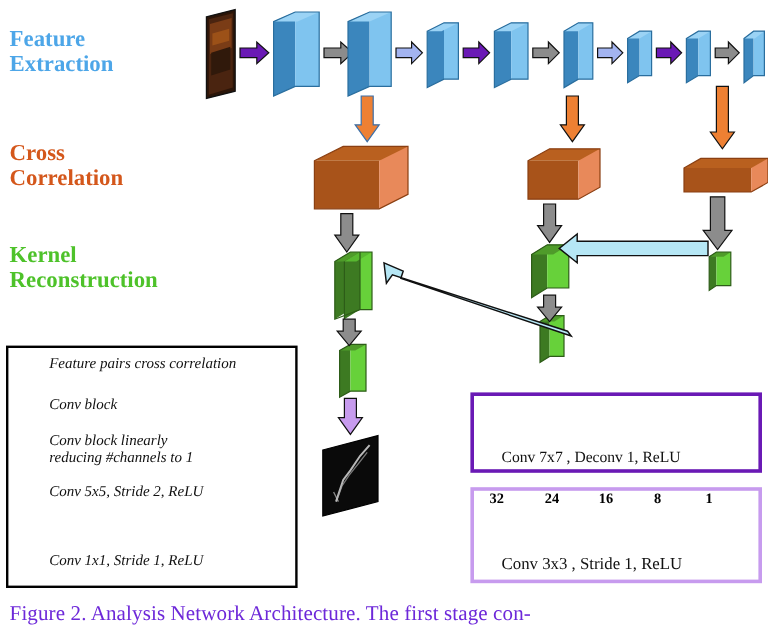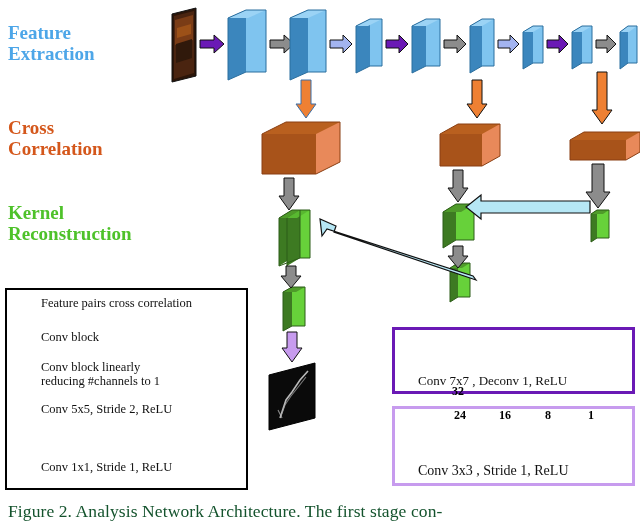--- a/index.html
+++ b/index.html
@@ -9,34 +9,34 @@
   svg.canvas{position:absolute;left:0;top:0;width:640px;height:527px;}
 
   .stage-label{position:absolute;font-weight:bold;font-size:19px;line-height:21px;
                font-family:"Liberation Serif", serif;white-space:pre-line;}
   #stage-feature{left:8px;top:22px;}
   #stage-cross{left:8px;top:117px;}
   #stage-kernel{left:8px;top:202px;}
 
   .legend-box{position:absolute;left:5px;top:288px;width:243px;height:202px;
               border:2px solid #000;background:#fff;box-sizing:border-box;}
-  .legend-row{position:absolute;display:flex;align-items:flex-start;}
+  .legend-row{position:absolute;display:flex;align-items:flex-start;font-style:italic;}
   .legend-text{font-size:12.5px;line-height:14px;color:#111;margin-left:3px;
                font-family:"Liberation Serif", serif;white-space:pre-line;}
 
   .inset{position:absolute;background:#fff;box-sizing:border-box;}
   #inset-top{left:392px;top:327px;width:243px;height:67px;border:3px solid #6a19b5;}
   #inset-bot{left:392px;top:406px;width:243px;height:80px;border:3px solid #c79bee;}
   .inset-caption{position:absolute;left:6px;font-size:13px;color:#111;
                  font-family:"Liberation Serif", serif;white-space:nowrap;}
   .chan-lab{position:absolute;font-size:12px;font-weight:bold;color:#000;
             font-family:"Liberation Serif", serif;}
 
   .caption{position:absolute;left:8px;top:501px;width:628px;font-size:17.5px;
-           color:#14532d;font-family:"Liberation Serif", serif;letter-spacing:.1px;}
+           color:#6d28d9;font-family:"Liberation Serif", serif;letter-spacing:.1px;}
 </style>
 </head>
 <body>
 
 <div class="fig">
 
   <svg class="canvas" viewBox="0 0 640 527">
     <defs>
       
     </defs>
@@ -348,21 +348,21 @@
   <div class="legend-row" style="left:38px;top:460px;">
     <span class="legend-text">Conv 1x1, Stride 1, ReLU</span>
   </div>
 
   <div class="inset" id="inset-top"></div>
   <div class="inset-caption" style="left:418px;top:373px;">Conv 7x7 , Deconv 1, ReLU</div>
 
   <div class="inset" id="inset-bot"></div>
   <div class="inset-caption" style="left:418px;top:463px;font-size:14px;">Conv 3x3 , Stride 1, ReLU</div>
 
-  <div class="chan-lab" style="left:408px;top:384px;margin-left:44px;">32</div>
+  <div class="chan-lab" style="left:408px;top:408px;">32</div>
   <div class="chan-lab" style="left:454px;top:408px;text-align:center;">24</div>
   <div class="chan-lab" style="left:499px;top:408px;">16</div>
   <div class="chan-lab" style="left:545px;top:408px;">8</div>
   <div class="chan-lab" style="left:588px;top:408px;">1</div>
 
   <div class="caption">Figure 2. Analysis Network Architecture.  The first stage con-</div>
 
 </div>
 
 </body></html>

